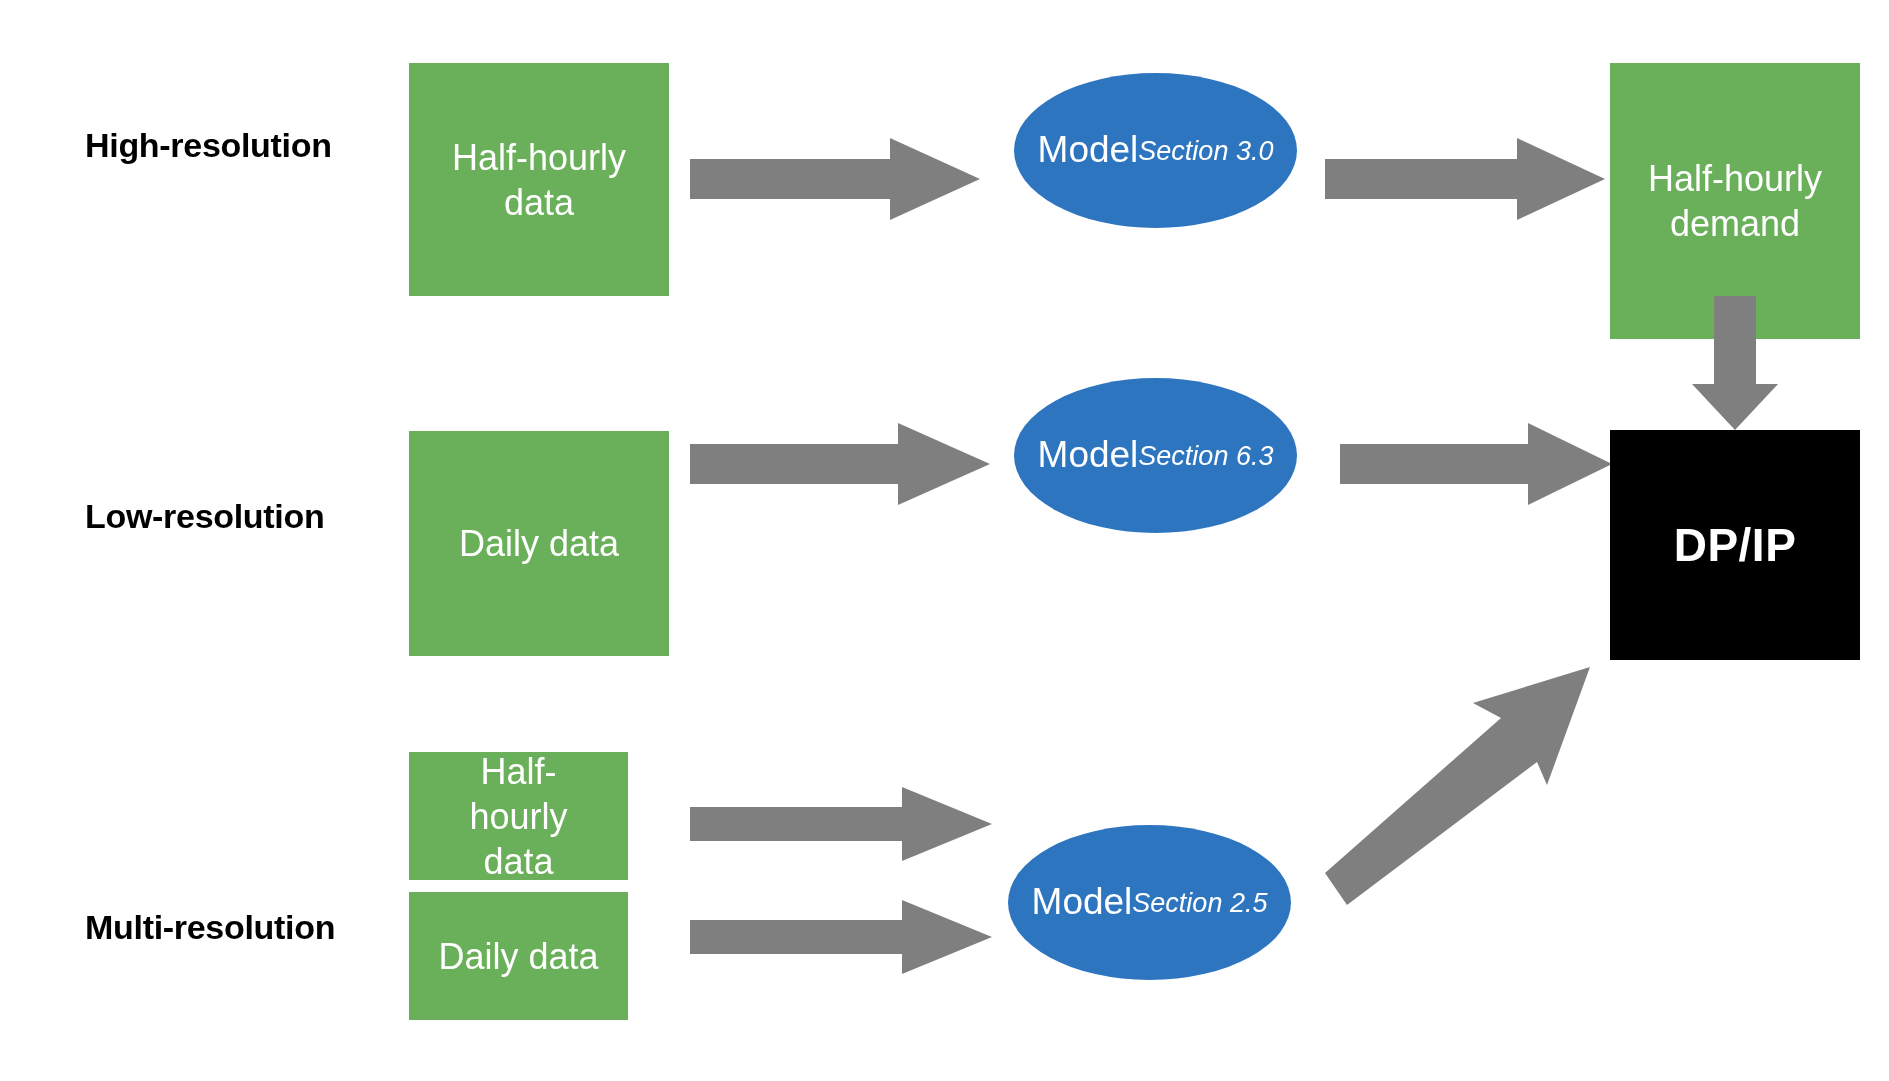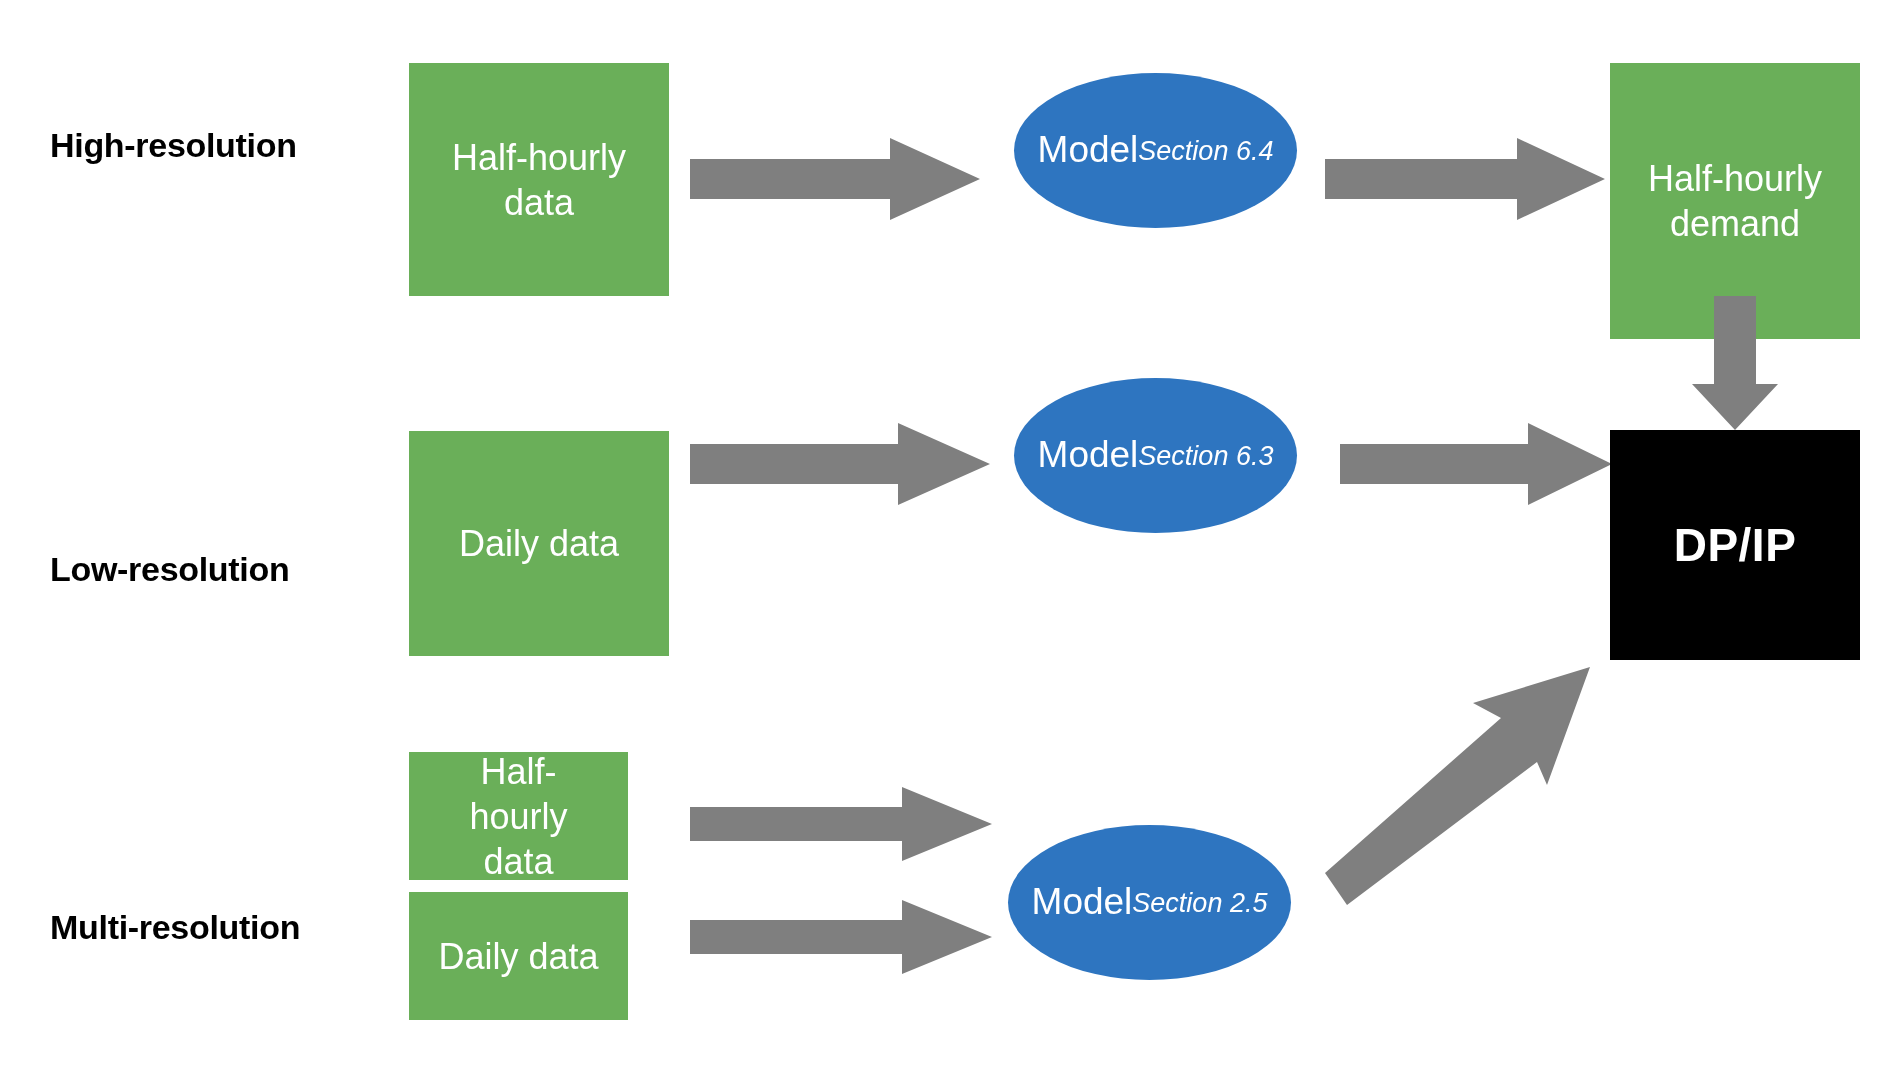--- a/index.html
+++ b/index.html
@@ -18,20 +18,21 @@
 
   
   .row-label {
     position: absolute;
     font-weight: bold;
     font-size: 34px;
     color: #000000;
     letter-spacing: -0.3px;
     white-space: nowrap;
     text-align: left;
+    margin-left: 35px;
   }
 
   
   .green-box {
     position: absolute;
     background: #6AAF59;
     display: flex;
     align-items: center;
     justify-content: center;
     color: #FFFFFF;
@@ -94,40 +95,40 @@
   </div>
 
   <div class="arrow" style="left:690px; top:135px; width:290px; height:88px;">
     <svg viewBox="0 0 290 88" preserveAspectRatio="none">
       <polygon points="0,24 200,24 200,3 290,44 200,85 200,64 0,64" fill="#7F7F7F"></polygon>
     </svg>
   </div>
 
   <div class="ellipse" style="left:1014px; top:73px; width:283px; height:155px;">
     <div class="e-title">Model</div>
-    <div class="e-sub">Section 6.4</div>
+    <div class="e-sub">Section 3.0</div>
   </div>
 
   <div class="arrow" style="left:1325px; top:135px; width:280px; height:88px;">
     <svg viewBox="0 0 280 88" preserveAspectRatio="none">
       <polygon points="0,24 192,24 192,3 280,44 192,85 192,64 0,64" fill="#7F7F7F"></polygon>
     </svg>
   </div>
 
   <div class="green-box" style="left:1610px; top:63px; width:250px; height:276px;">
     <span class="txt">Half-hourly demand</span>
   </div>
 
   <div class="arrow" style="left:1690px; top:296px; width:90px; height:134px;">
     <svg viewBox="0 0 90 134" preserveAspectRatio="none">
       <polygon points="24,0 66,0 66,88 88,88 45,134 2,88 24,88" fill="#7F7F7F"></polygon>
     </svg>
   </div>
 
-  <div class="row-label" style="left:50px; top:550px; width:320px;">Low-resolution</div>
+  <div class="row-label" style="left:50px; top:497px; width:320px;">Low-resolution</div>
 
   <div class="green-box" style="left:409px; top:431px; width:260px; height:225px;">
     <span class="txt">Daily data</span>
   </div>
 
   <div class="arrow" style="left:690px; top:420px; width:300px; height:88px;">
     <svg viewBox="0 0 300 88" preserveAspectRatio="none">
       <polygon points="0,24 208,24 208,3 300,44 208,85 208,64 0,64" fill="#7F7F7F"></polygon>
     </svg>
   </div>

